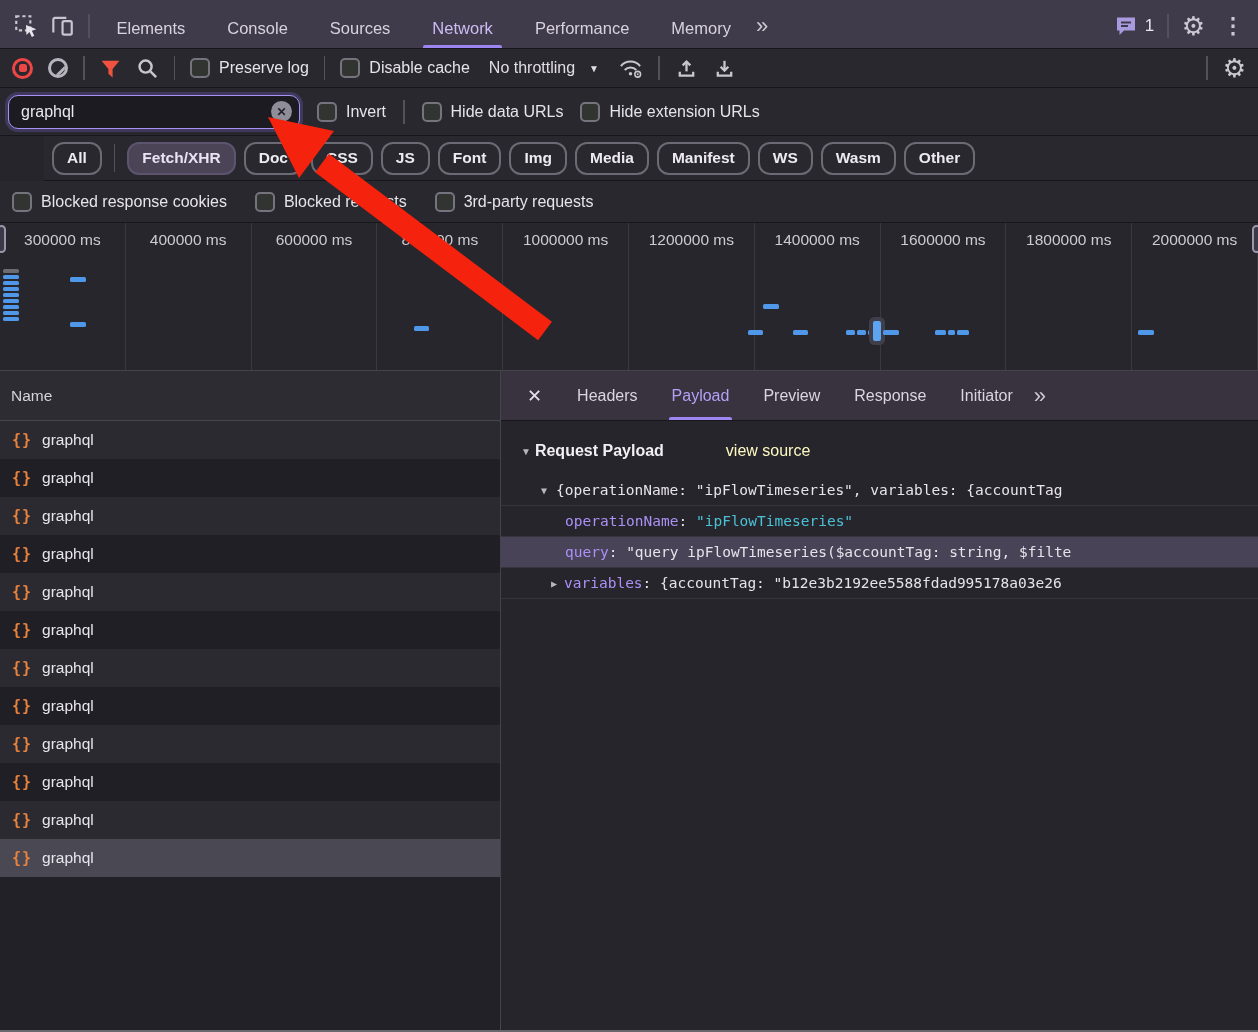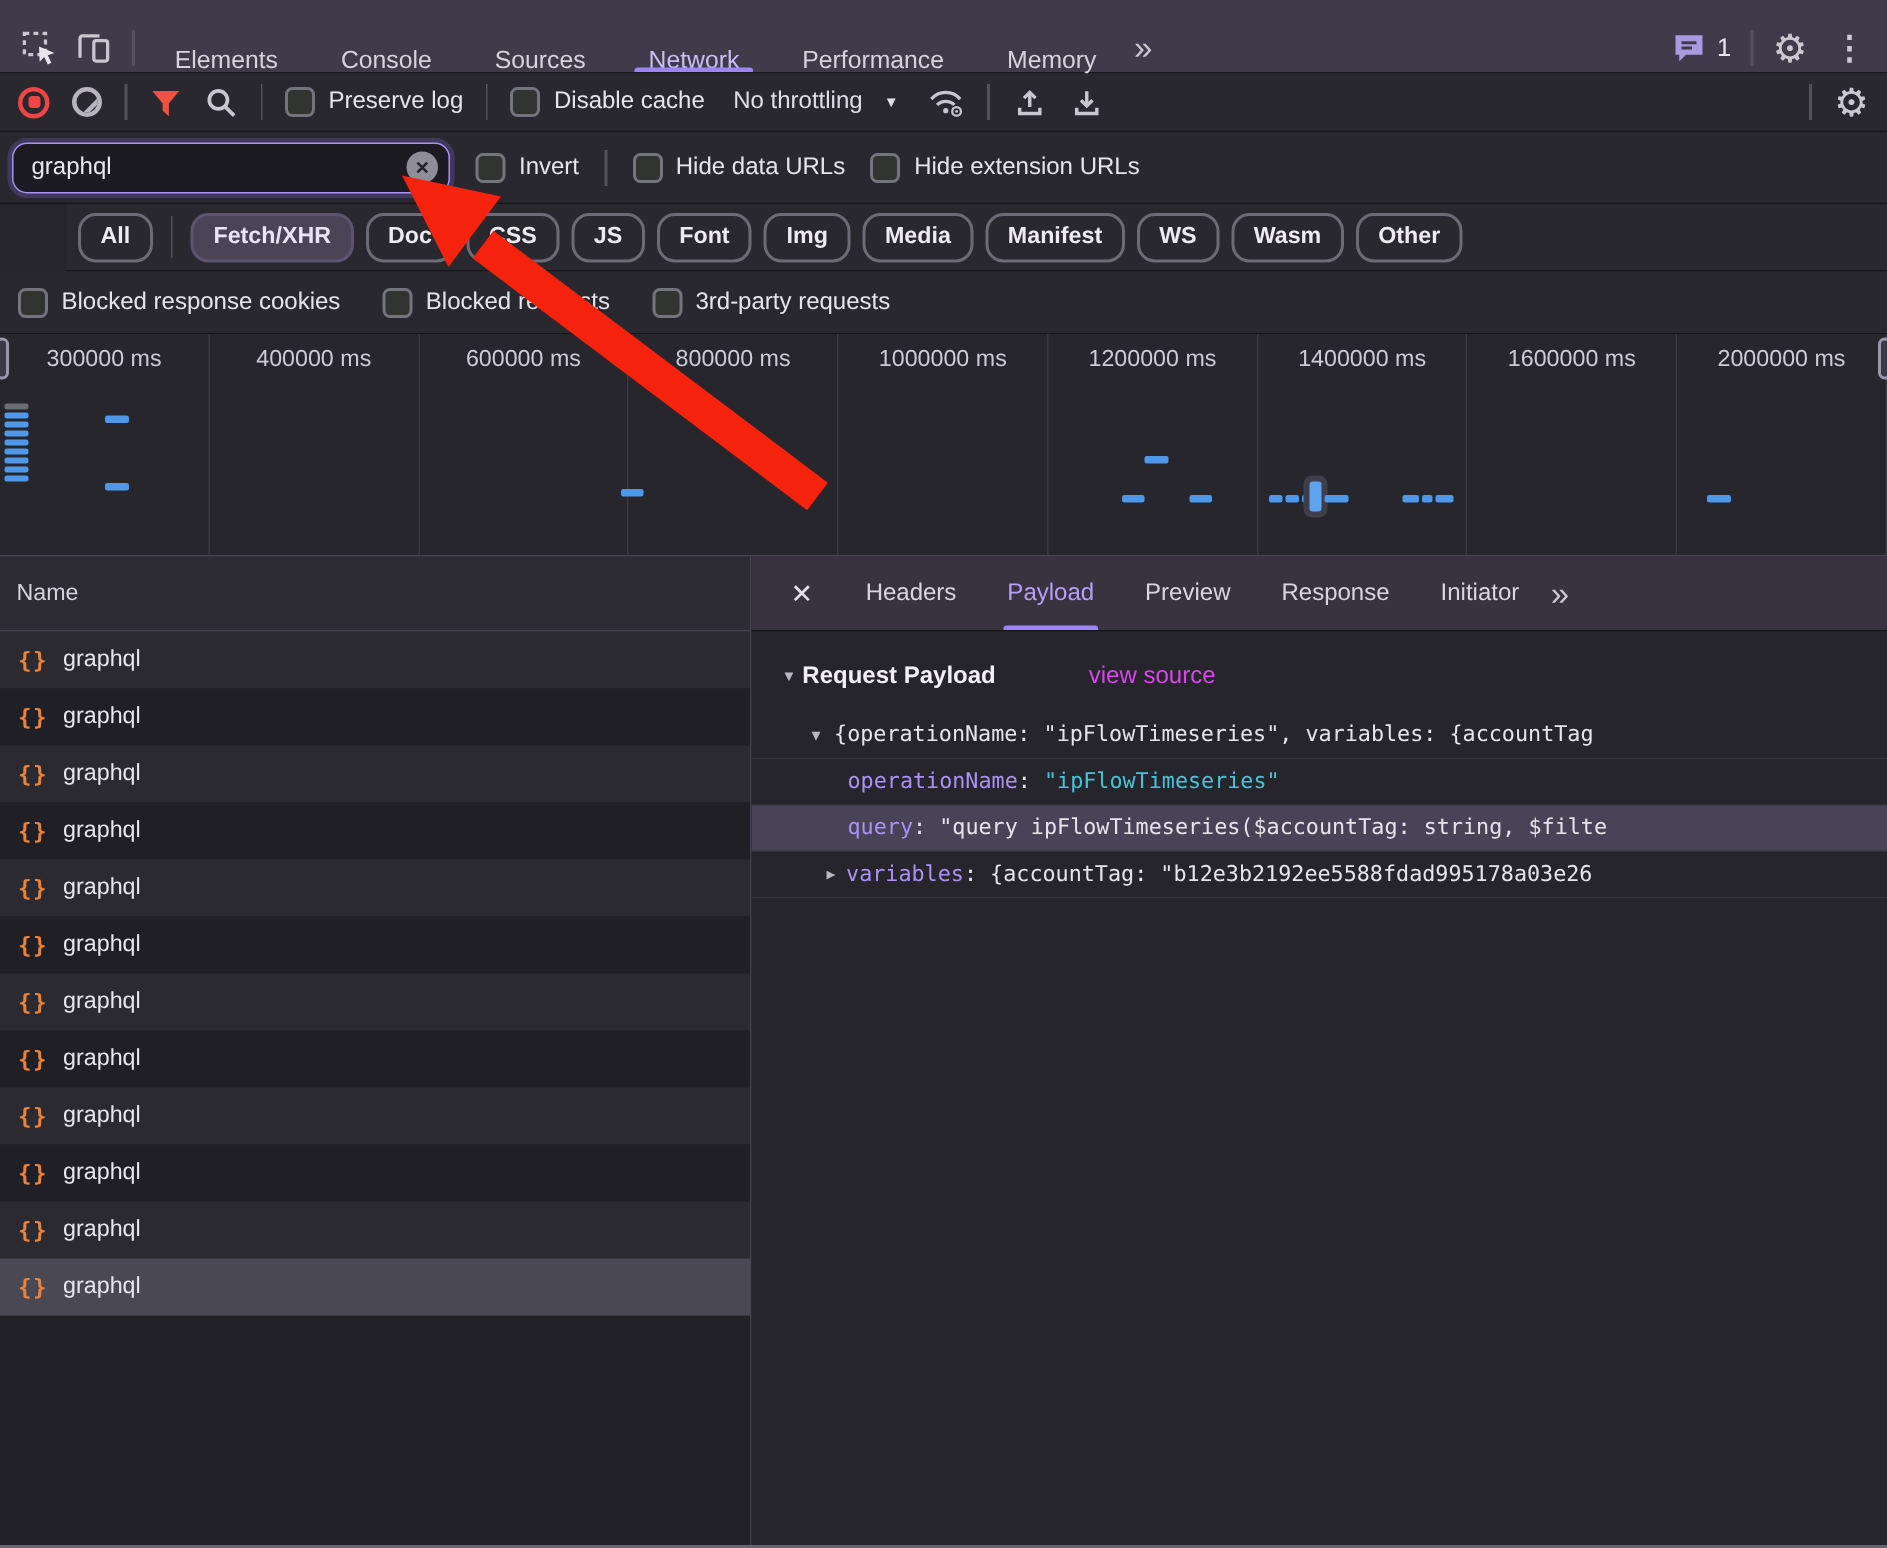--- a/index.html
+++ b/index.html
@@ -9,21 +9,21 @@
     background:#26252b; color:#dcd9e1;
     font-family:"Liberation Sans", sans-serif;
     display:flex; flex-direction:column;
     border-bottom:2px solid #68676f;
   }
   .vsep{ width:1.5px; height:24px; background:#53515c; flex:none; }
   .vsep.tall{ height:28px; margin:0 4px; }
 
   
   .tabbar{ height:49px; flex:none; background:#403b4a; border-bottom:1px solid #17161a;
-           display:flex; align-items:center; padding:16px 10px 0 8px; }
+           display:flex; align-items:center; padding:4px 10px 0 8px; }
   .ticon{ width:36px; height:36px; display:flex; align-items:center; justify-content:center; flex:none; }
   .tabs{ display:flex; height:100%; margin-left:6px; }
   .tab{ padding:0 21px; line-height:48px; font-size:16.5px; color:#d7d3de; position:relative; white-space:nowrap; }
   .tab.active{ color:#cabdf5; }
   .tab.active::after{ content:""; position:absolute; left:12px; right:12px; bottom:0; height:3px;
                       background:#9d85f2; border-radius:2px 2px 0 0; }
   .tb-right{ margin-left:auto; display:flex; align-items:center; gap:13px; }
   .chev{ font-size:22px; color:#cbc8d2; padding:0 4px; letter-spacing:-2px; }
   .badge-group{ display:flex; align-items:center; gap:7px; }
   .badge-count{ font-size:17px; color:#e9e6f0; }
@@ -97,21 +97,21 @@
                 display:flex; align-items:center; padding-left:16px; }
   .close-x{ font-size:18px; color:#e3e1e8; padding:0 10px; margin-right:8px; }
   .dtab{ padding:0 17px; line-height:49px; font-size:16px; color:#d9d6de; position:relative; white-space:nowrap; }
   .dtab.active{ color:#b4a0f7; }
   .dtab.active::after{ content:""; position:absolute; left:14px; right:14px; bottom:0; height:3px;
                        background:#9d85f2; border-radius:2px 2px 0 0; }
   .payload{ flex:1; padding-top:15px; overflow:hidden; }
   .p-head{ display:flex; align-items:center; padding-left:20px; height:30px; }
   .tcaret{ font-size:10px; color:#b9b6c1; flex:none; }
   .p-title{ font-size:16px; font-weight:bold; color:#f1eff4; margin-left:4px; }
-  .viewsource{ margin-left:62px; font-size:16px; color:#d946ef; }
+  .viewsource{ margin-left:62px; font-size:16px; color:#fef9c3; }
   .trees{ margin-top:9px; font-family:"DejaVu Sans Mono", monospace; font-size:14.5px; }
   .trow{ height:31px; display:flex; align-items:center; white-space:pre; overflow:hidden;
          padding-left:64px; border-bottom:1px solid #36353c; }
   .trow.preview{ padding-left:40px; border-bottom-color:#36353c; }
   .trow.preview .tcaret{ margin-right:9px; }
   .trow.shallow{ padding-left:50px; }
   .trow.shallow .tcaret{ margin-right:7px; }
   .trow.selected{ background:#494357; }
   .key{ color:#ab90f6; } .str{ color:#4ac2d6; } .plain{ color:#e6e4ea; }
 
@@ -279,20 +279,21 @@
   <div class="timeline">
     <div class="tl-cols">
         <div class="tl-col"><span class="tl-label">300000 ms</span></div>
         <div class="tl-col"><span class="tl-label">400000 ms</span></div>
         <div class="tl-col"><span class="tl-label">600000 ms</span></div>
         <div class="tl-col"><span class="tl-label">800000 ms</span></div>
         <div class="tl-col"><span class="tl-label">1000000 ms</span></div>
         <div class="tl-col"><span class="tl-label">1200000 ms</span></div>
         <div class="tl-col"><span class="tl-label">1400000 ms</span></div>
         <div class="tl-col"><span class="tl-label">1600000 ms</span></div>
+        <div class="tl-col"><span class="tl-label">1800000 ms</span></div>
         <div class="tl-col"><span class="tl-label">2000000 ms</span></div>
       </div>
     <div class="tl-handle left"></div>
     <div class="tl-handle right"></div>
   <div class="bar gray" style="left: 3px; top: 46px; width: 16px; height: 4px;"></div>
       <div class="bar" style="left: 3px; top: 52px; width: 16px; height: 4px;"></div>
       <div class="bar" style="left: 3px; top: 58px; width: 16px; height: 4px;"></div>
       <div class="bar" style="left: 3px; top: 64px; width: 16px; height: 4px;"></div>
       <div class="bar" style="left: 3px; top: 70px; width: 16px; height: 4px;"></div>
       <div class="bar" style="left: 3px; top: 76px; width: 16px; height: 4px;"></div>

